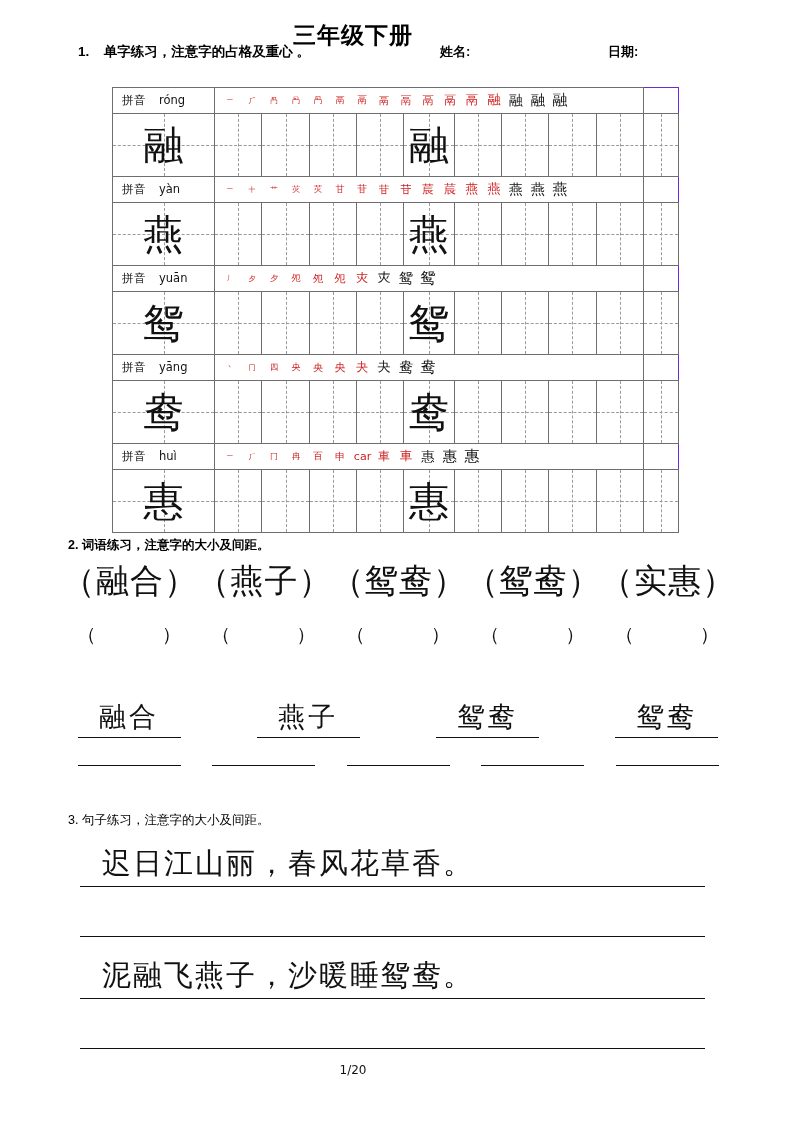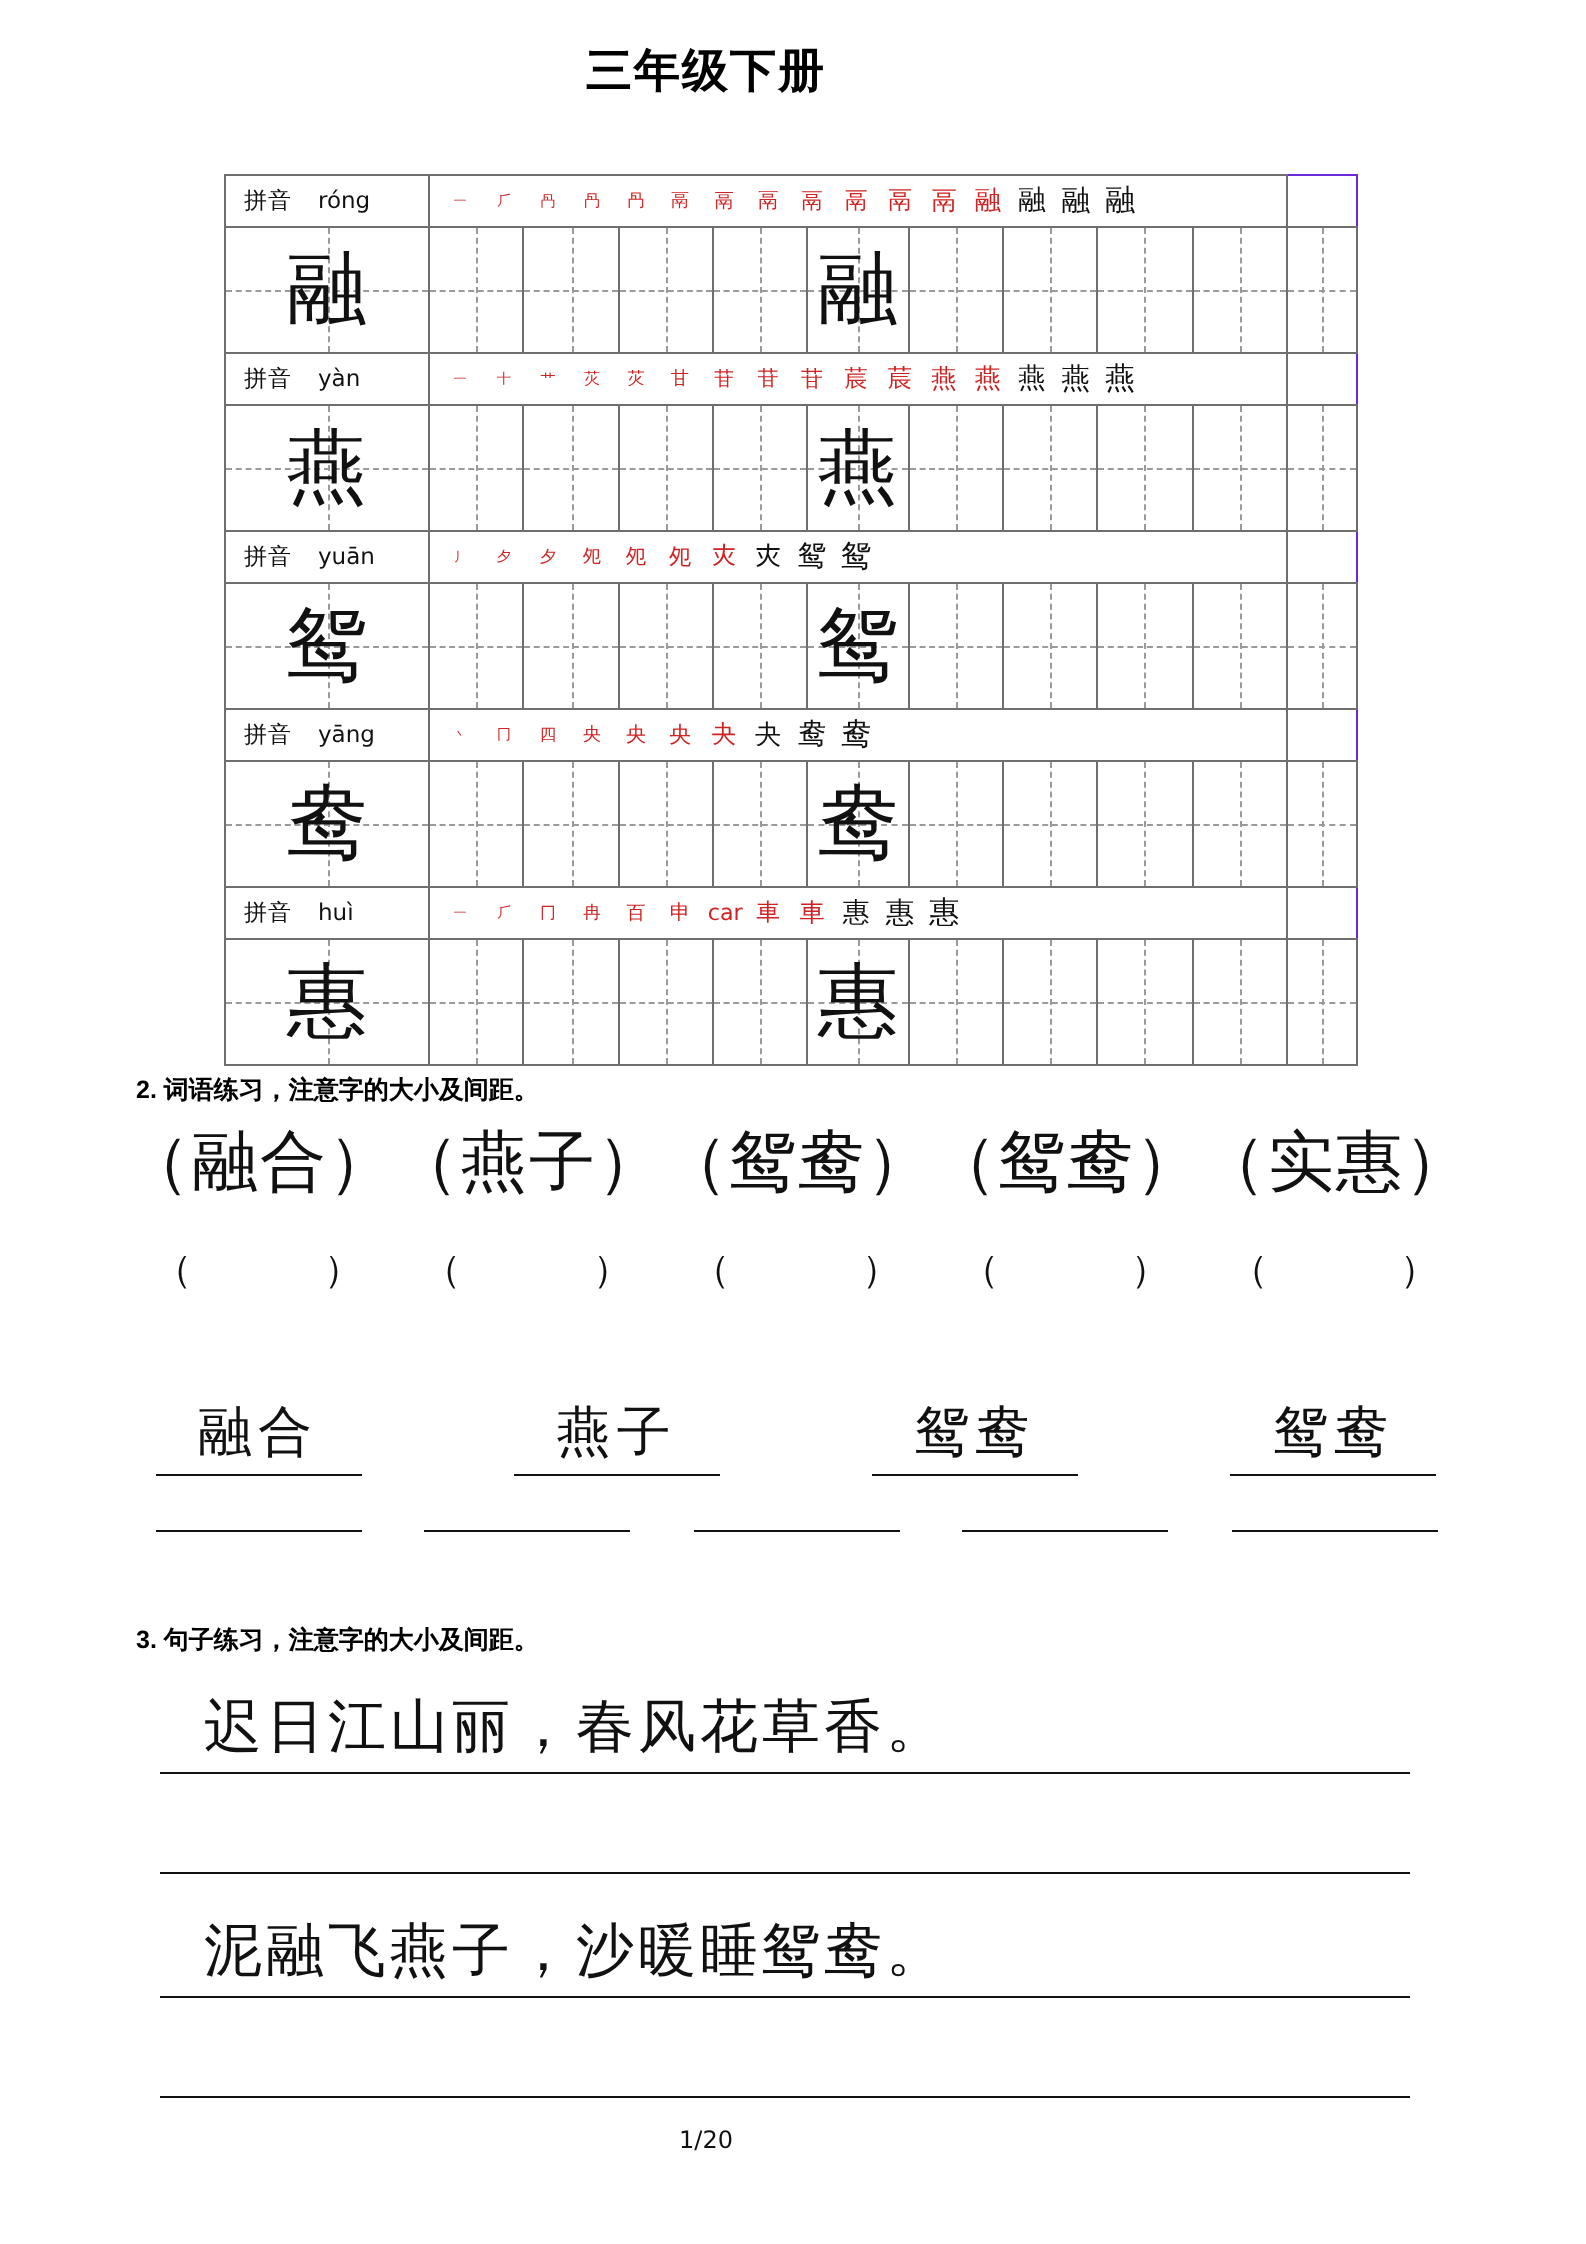--- a/index.html
+++ b/index.html
@@ -174,21 +174,21 @@
   }
   .word-blank-line-row .cellbox { width: 134px; text-align:center; }
   .word-blank-line-row .ul {
     width: 103px; margin: 0 auto;
     border-bottom: 1.4px solid #111; height: 1px;
   }
 
   
   .sec3-head {
     position: absolute; left: 68px; top: 812px;
-    font-size: 12.5px; font-weight: 700; white-space: nowrap;
+    font-size: 12.5px; font-weight: 400; white-space: nowrap;
   }
 
   .sentence-block { position: absolute; left: 80px; width: 625px; }
   .sentence-text {
     font-size: 29px;
     line-height: 46px;
     font-family: "DejaVu Sans", "Liberation Sans", sans-serif;
     letter-spacing: 2px;
     color: #111;
     white-space: nowrap;
@@ -208,20 +208,26 @@
     font-family: "DejaVu Sans", sans-serif;
   }
 </style>
 </head>
 <body>
 
 <div class="page">
 
   <div class="title">三年级下册</div>
 
+  <div class="sec1-head">
+    <span class="sec1-num">1.</span>
+    <span class="sec1-text">单字练习，注意字的占格及重心 。</span>
+    <span class="name-field">姓名:</span>
+    <span class="date-field">日期:</span>
+  </div>
 
   <table class="grid-table">
     <tbody id="grid-body">
         <tr>
           <td class="pinyin-cell"><span class="lab">拼音</span><span class="py">róng</span></td>
           <td class="stroke-cell" colspan="9">
             <div class="stroke-seq">
               <span class="sk partial" style="transform: scale(0.42); width: 22px; text-align: center;">一</span>
               <span class="sk partial" style="transform: scale(0.46); width: 22px; text-align: center;">⺁</span>
               <span class="sk partial" style="transform: scale(0.5); width: 22px; text-align: center;">冎</span>

